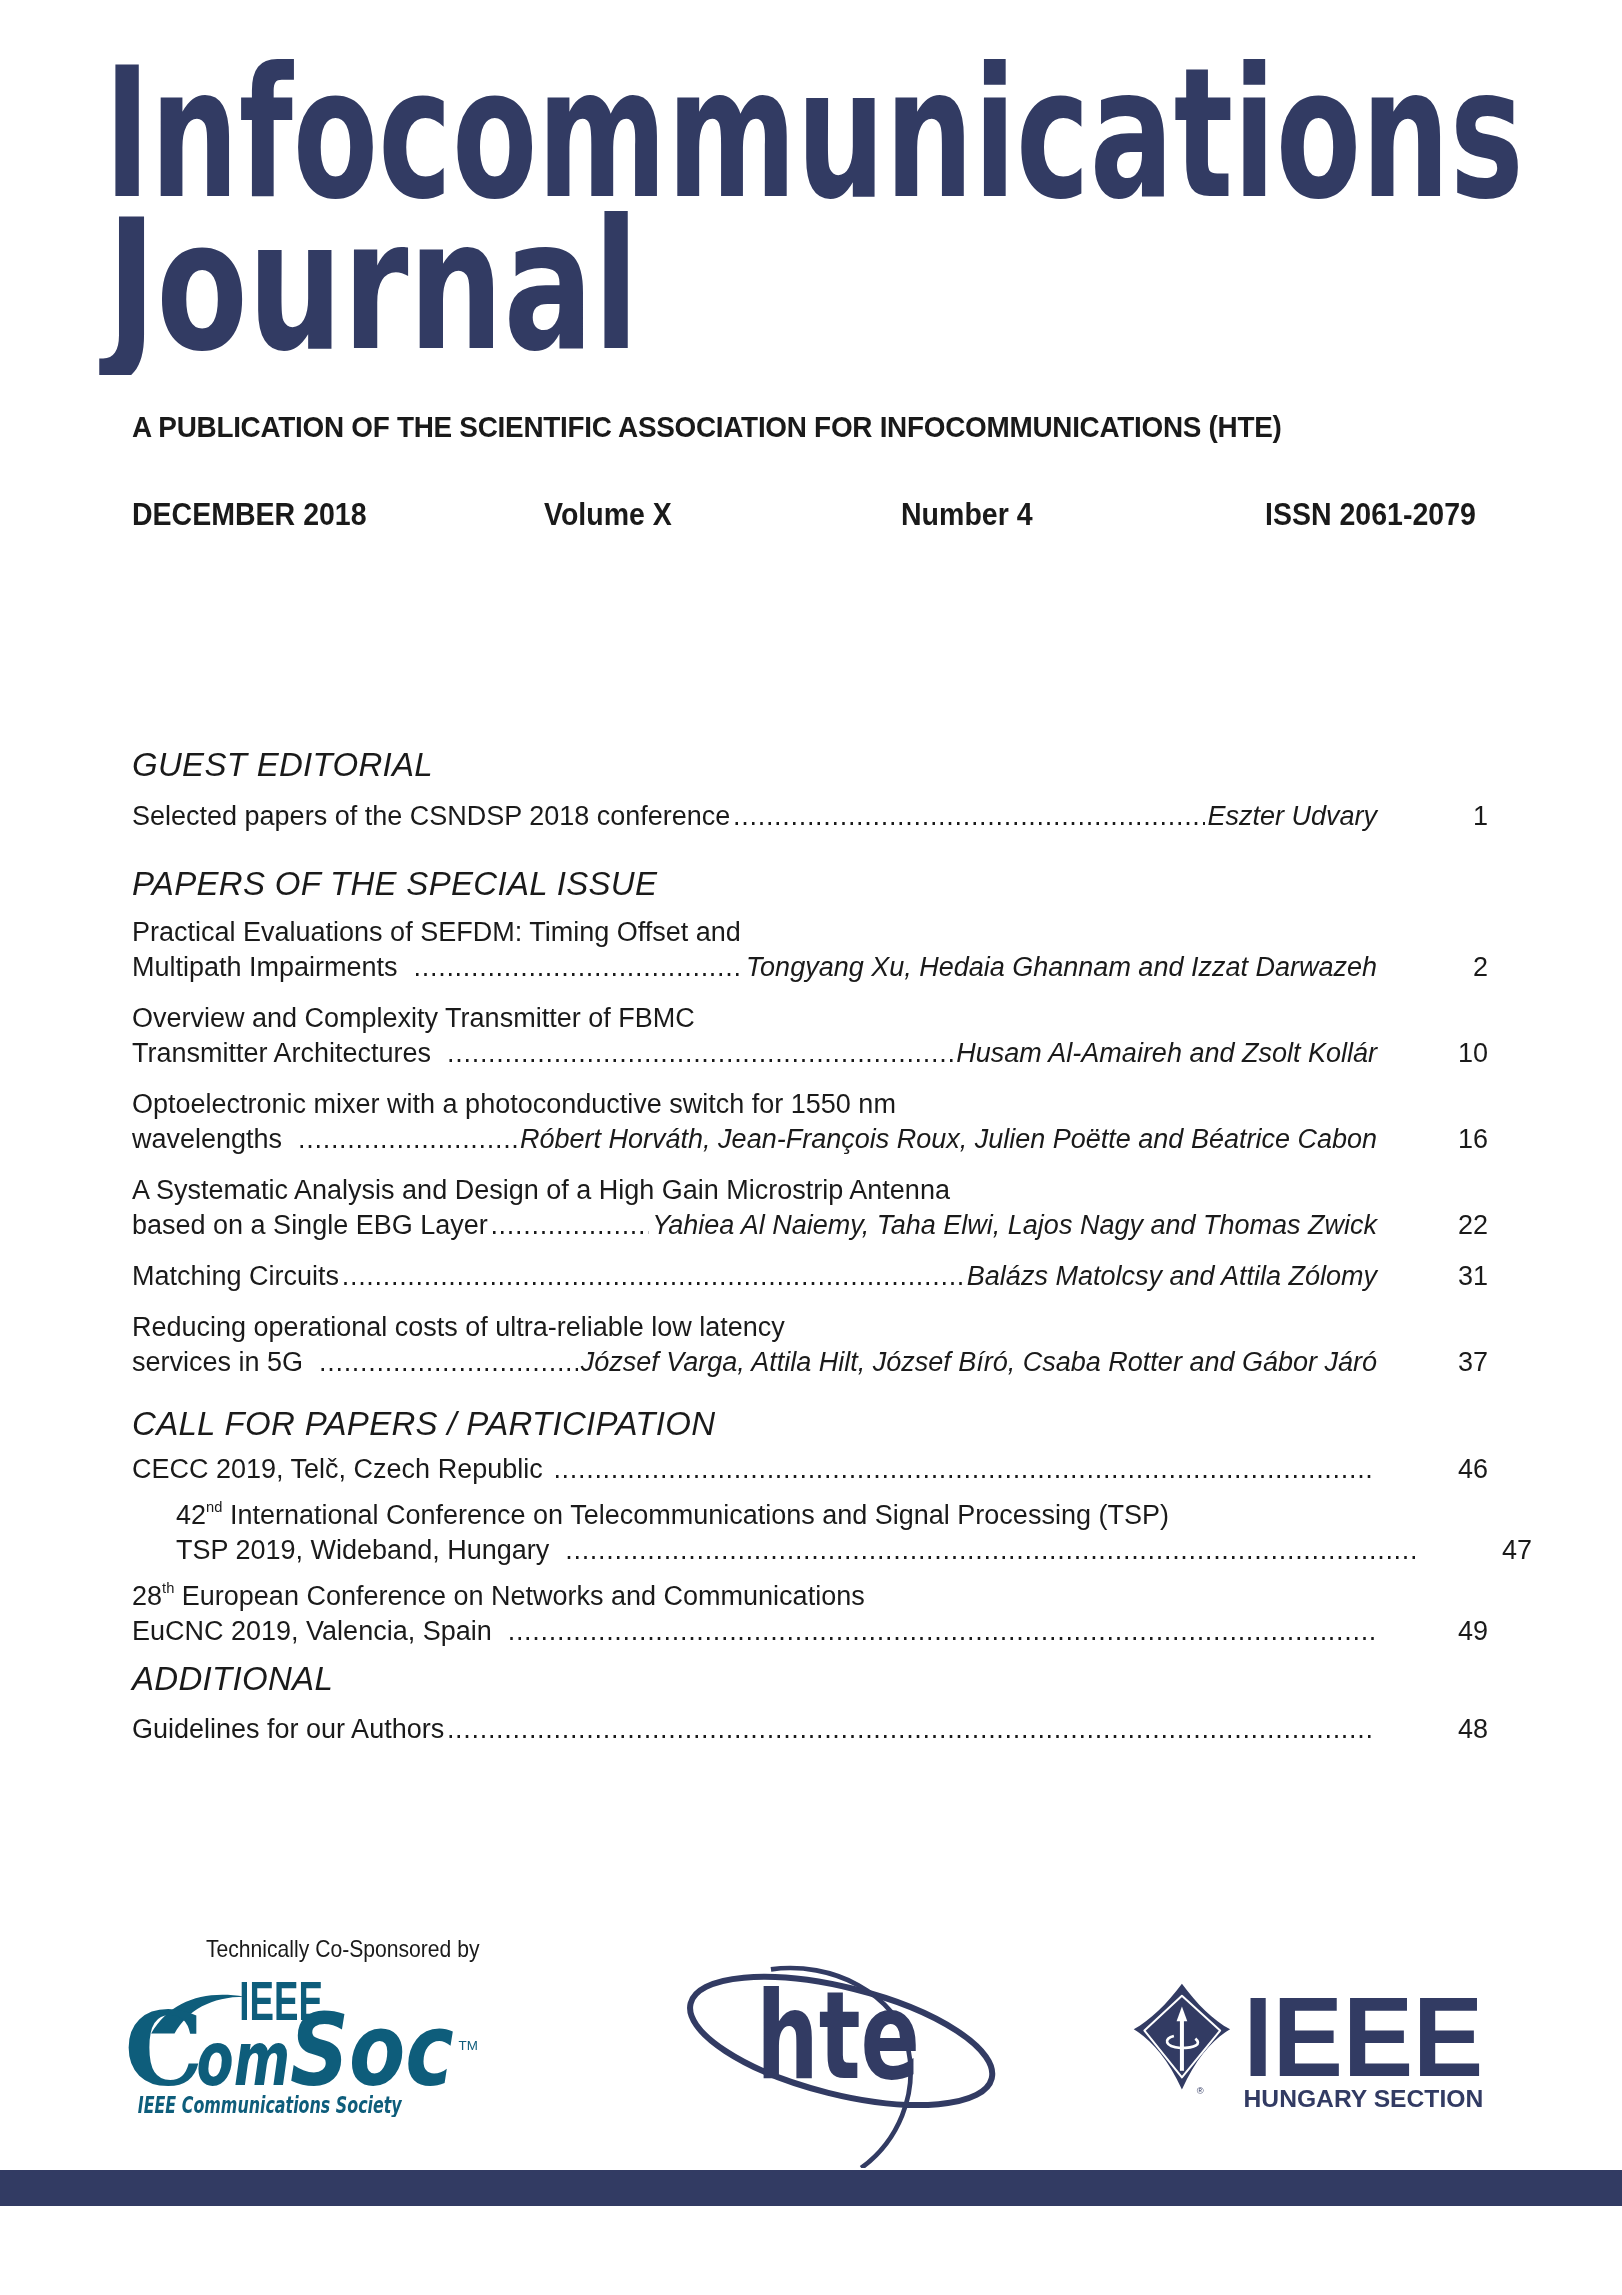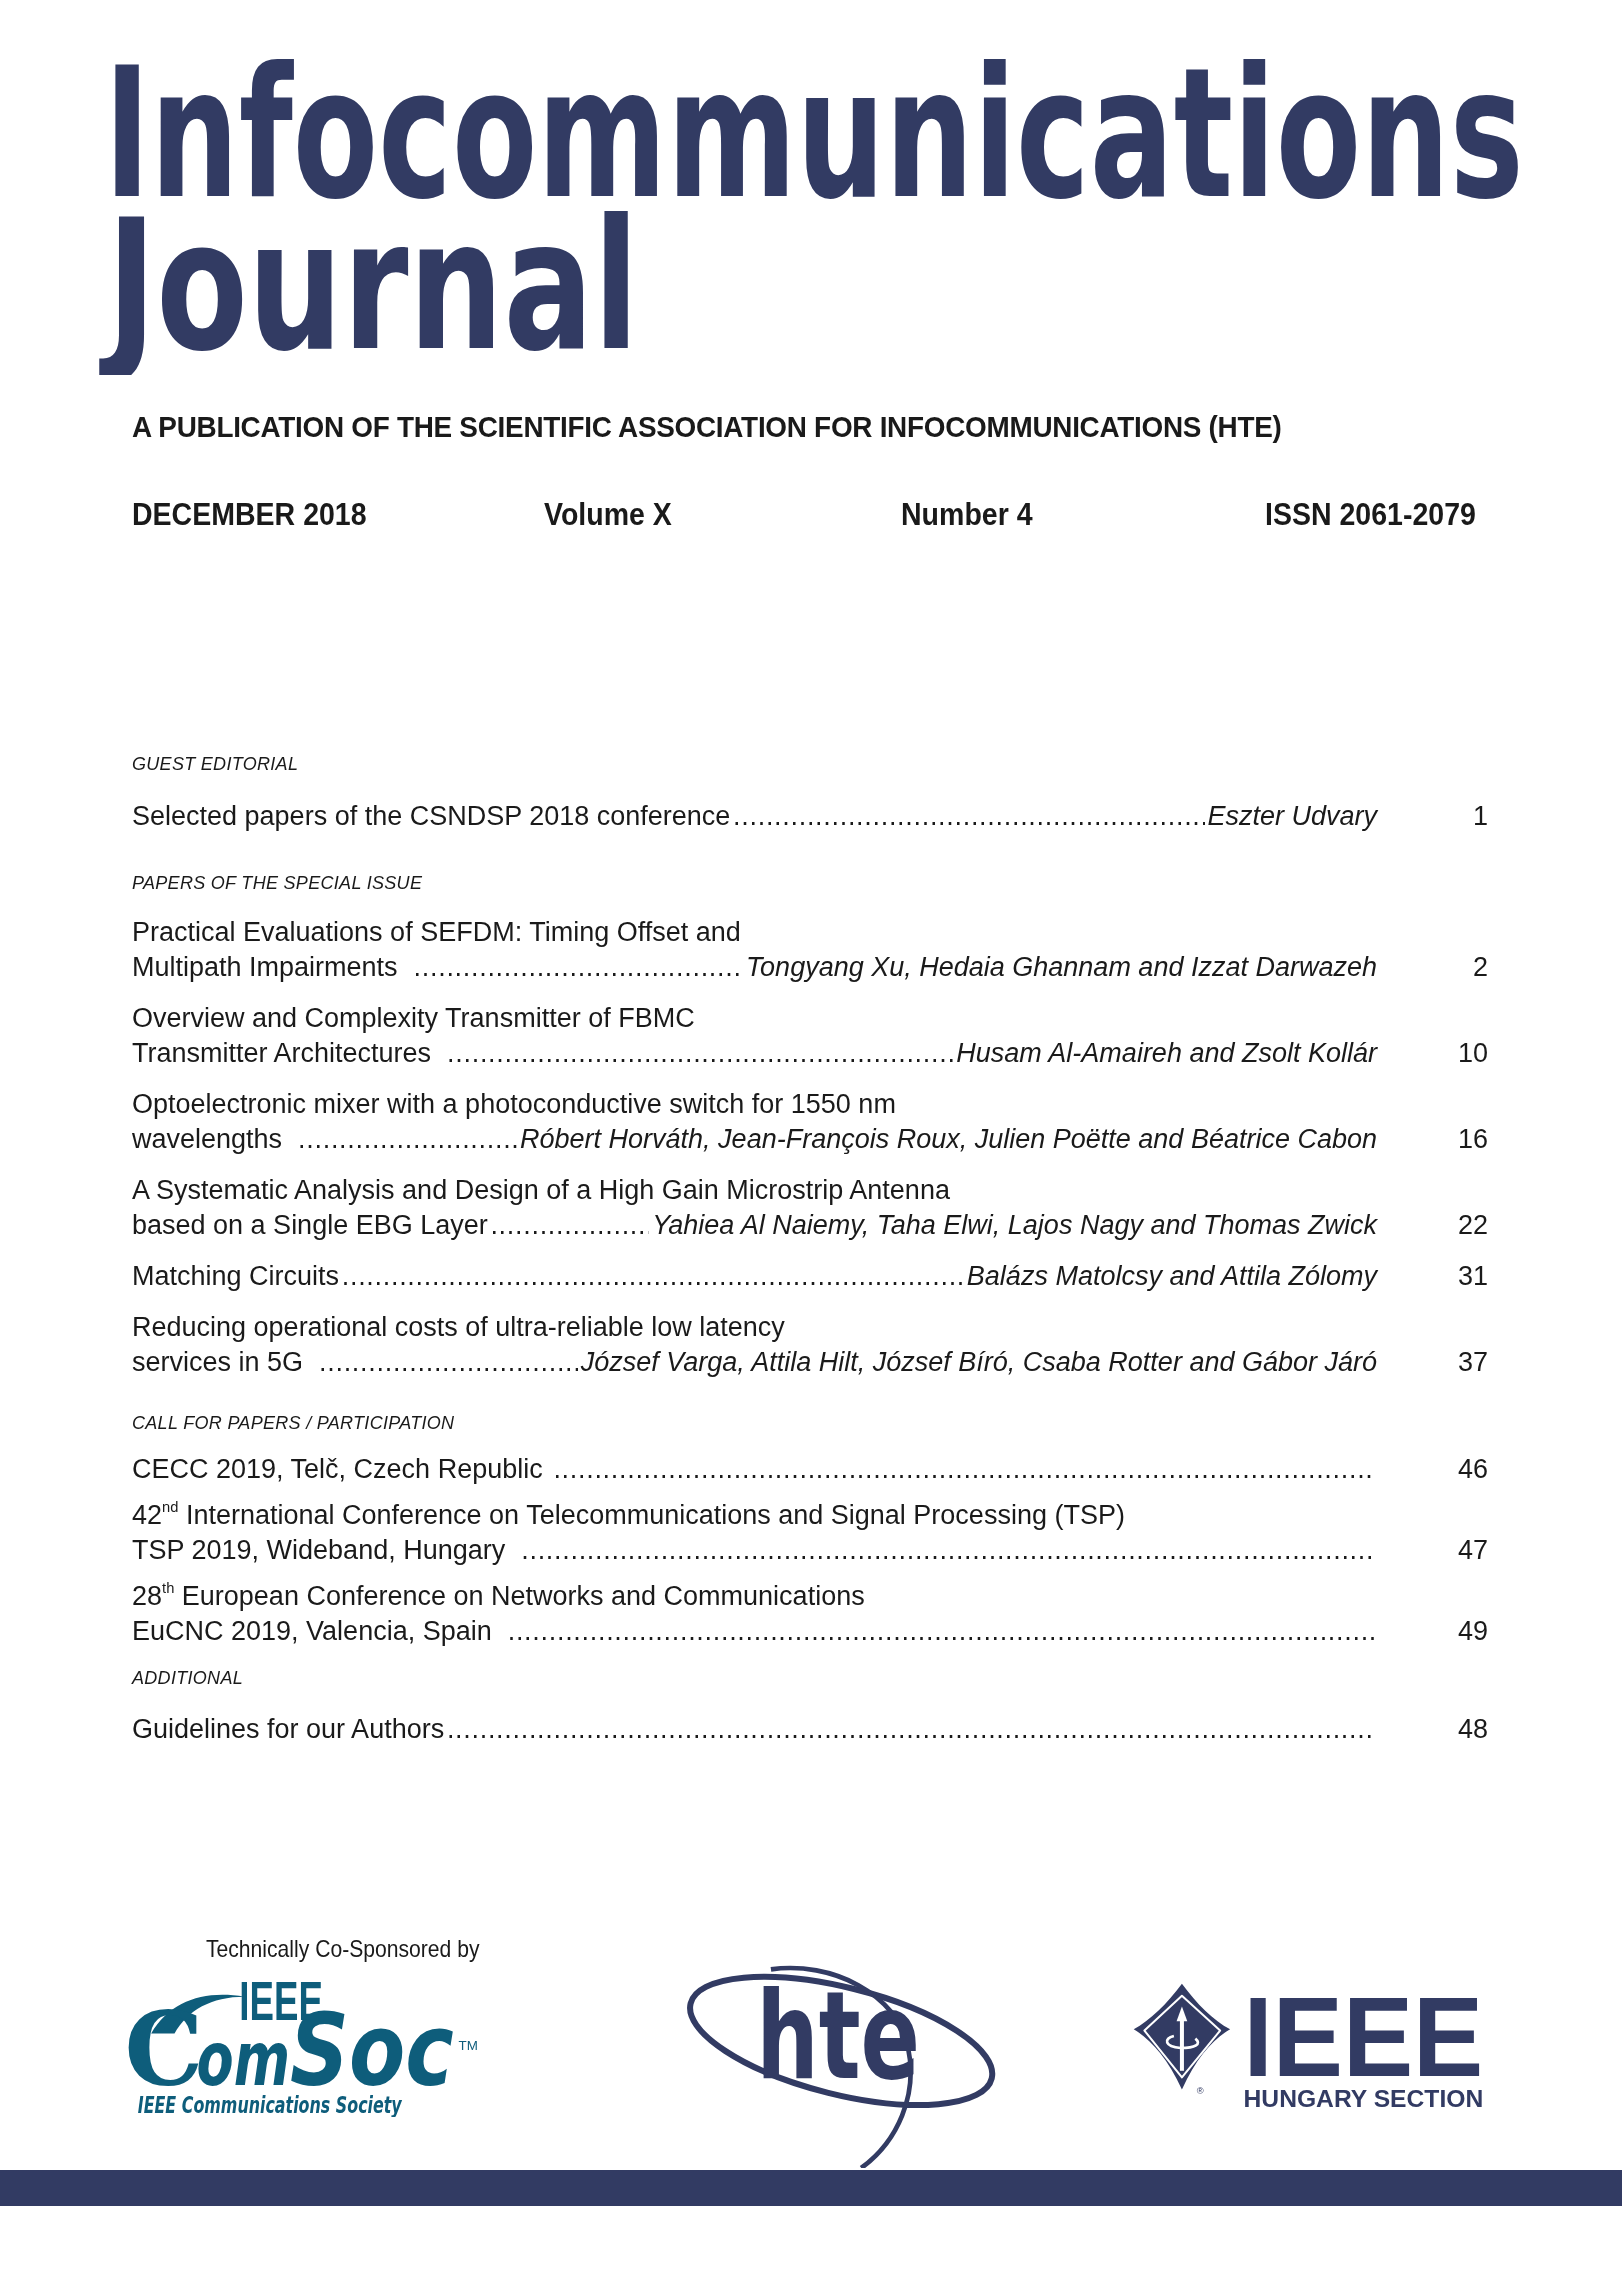--- a/index.html
+++ b/index.html
@@ -19,21 +19,21 @@
                font-weight:bold; font-size:31px; color:#1a1a1a; }
   .issue-row span { position:absolute; white-space:nowrap; transform-origin:left top; transform:scaleX(0.92); }
   .issue-date { left:132px; }
   .issue-vol  { left:544px; }
   .issue-num  { left:901px; }
   .issue-issn { left:1265px; }
 
   
   .toc { position:absolute; left:132px; top:747px; width:1361px; font-size:27px; color:#1a1a1a; }
   .toc-section { position:relative; }
-  .toc-heading { font-style:italic; font-size:18px; letter-spacing:0.3px; height:35px; line-height:35px;
+  .toc-heading { font-style:italic; font-size:33px; letter-spacing:0.3px; height:35px; line-height:35px;
                  white-space:nowrap; }
   .entry { position:relative; }
   .entry-line1 { height:35px; line-height:35px; white-space:nowrap; }
   .entry-line2 { height:35px; line-height:35px; position:relative; white-space:nowrap;
                  display:flex; align-items:baseline; width:1245px; }
   .entry-line2 .lead { flex:0 0 auto; }
   .entry-line2 .dots { flex:1 1 auto; overflow:hidden; white-space:nowrap; margin:0 2.7px; color:#1a1a1a;
                        letter-spacing:0.7px; }
   .entry-line2 .authors { flex:0 0 auto; font-style:italic; }
   .page-num { position:absolute; right:-111px; top:0; width:67px; text-align:right;
@@ -149,21 +149,21 @@
     <div class="toc-heading">CALL FOR PAPERS / PARTICIPATION</div>
 
     <div class="entry" style="margin-top:10.7px;">
       <div class="entry-line2">
         <span class="lead">CECC 2019, Telč, Czech Republic</span>
         <span class="dots" style="margin-left:10.7px;">...........................................................................................................................................................................................................................................................</span>
         <span class="page-num">46</span>
       </div>
     </div>
 
-    <div class="entry" style="margin-top:11.4px;">
+    <div class="entry" style="margin-top:11.4px;margin-left:44px;">
       <div class="entry-line1"><span>42</span><sup class="ord">nd</sup><span> International Conference on Telecommunications and Signal Processing (TSP)</span></div>
       <div class="entry-line2">
         <span class="lead">TSP 2019, Wideband, Hungary</span>
         <span class="dots" style="margin-left:16px;">...........................................................................................................................................................................................................................................................</span>
         <span class="page-num">47</span>
       </div>
     </div>
 
     <div class="entry" style="margin-top:11.4px;">
       <div class="entry-line1"><span>28</span><sup class="ord">th</sup><span> European Conference on Networks and Communications</span></div>

